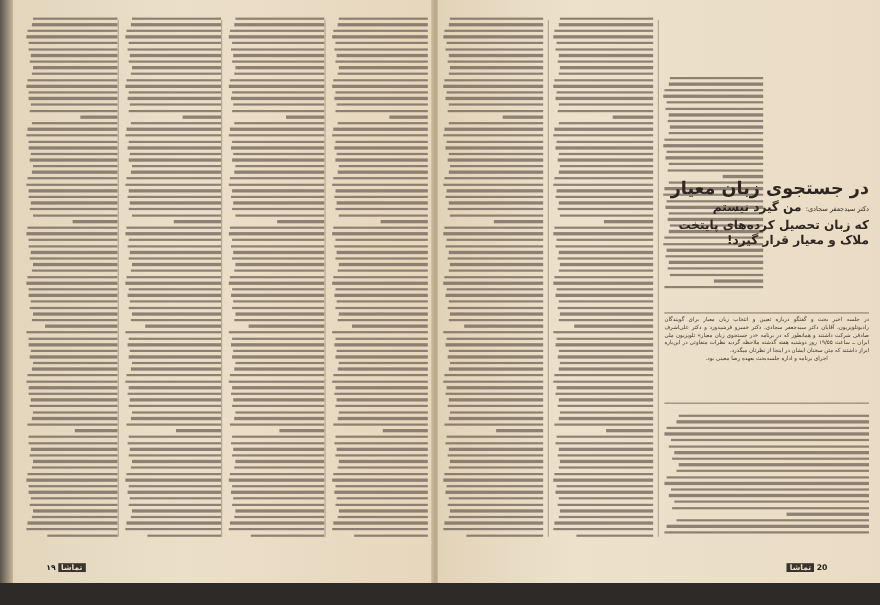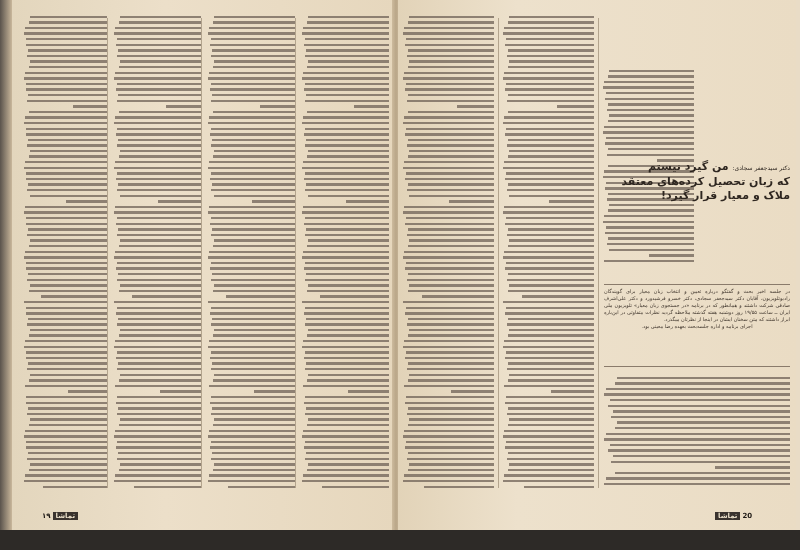--- a/index.html
+++ b/index.html
@@ -627,24 +627,25 @@
         <div class="ln"><span style="width: 98%;"></span></div>
         <div class="ln"><span style="width: 99%;"></span></div>
       </div>
     <div class="folio" style="left:315px;top:512px;">
       <span class="logo">تماشا</span><span>20</span>
     </div>
   </div>
 
 
   <div class="headline">
+    <div class="h-title">در جستجوی زبان معیار</div>
     <div class="h-quote">
       <span class="h-author">دکتر سیدجعفر سجادی:</span>
       <span>من گیرد نیستم</span><br>
-      <span>که زبان تحصیل کرده‌های معتقد</span><br>
+      <span>که زبان تحصیل کرده‌های پایتخت</span><br>
       <span>ملاک و معیار قرار گیرد!</span>
     </div>
   </div>
 
   <div class="rule" style="left:604px;top:284px;width:186px;"></div>
   <div class="intro">
     <span>در جلسه اخیر بحث و گفتگو درباره تعیین و انتخاب زبان معیار برای گویندگان رادیوتلویزیون، آقایان دکتر سیدجعفر سجادی، دکتر خسرو فرشیدورد و دکتر علی‌اشرف صادقی شرکت داشتند و همانطور که در برنامه «در جستجوی زبان معیار» تلویزیون ملی ایران ــ ساعت ۱۹/۵۵ روز دوشنبه هفته گذشته ملاحظه گردید نظرات متفاوتی در این‌باره ابراز داشتند که متن سخنان ایشان در اینجا از نظرتان میگذرد.</span>
     <span class="last">اجرای برنامه و اداره جلسه‌بحث بعهده رضا معینی بود.</span>
   </div>
   <div class="rule" style="left:604px;top:366px;width:186px;"></div>

